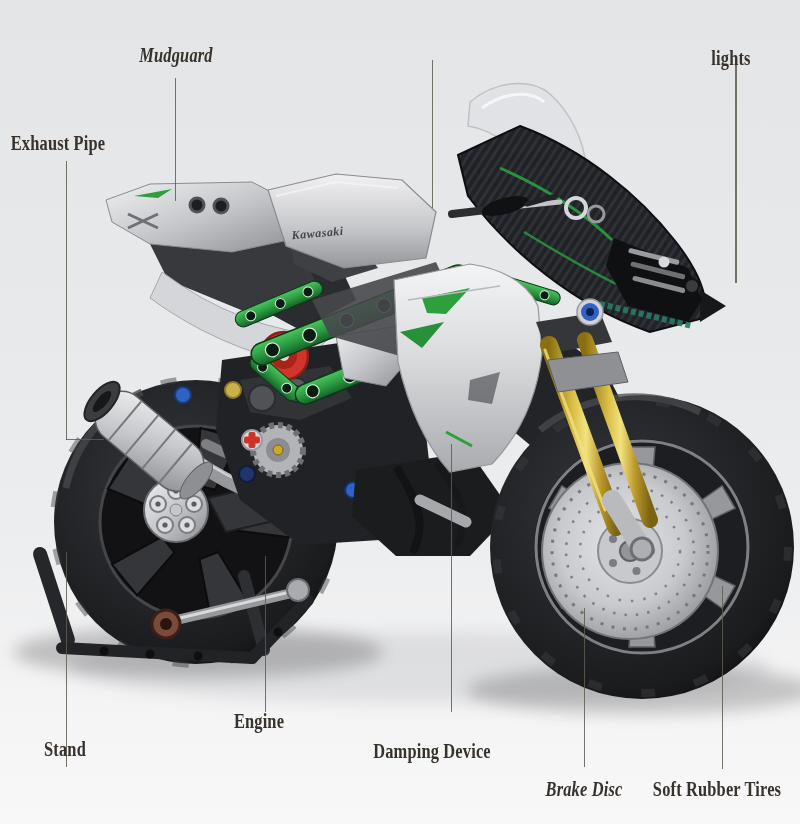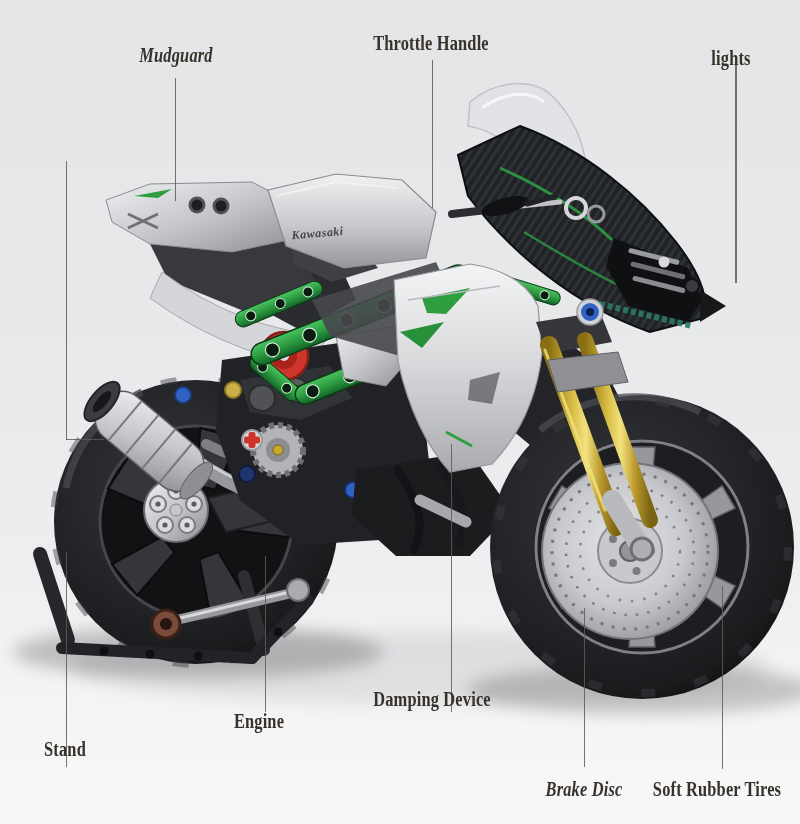--- a/index.html
+++ b/index.html
@@ -340,20 +340,20 @@
   <div class="leader" style="left:735px;top:62px;height:221px;"></div>
   <div class="leader" style="left:65.5px;top:161px;height:279px;"></div>
   <div class="leader h" style="left:65.5px;top:438.5px;width:38px;"></div>
   <div class="leader" style="left:264.5px;top:556px;height:156px;"></div>
   <div class="leader" style="left:450.5px;top:444px;height:268px;"></div>
   <div class="leader" style="left:65.5px;top:552px;height:215px;"></div>
   <div class="leader" style="left:583.5px;top:608px;height:159px;"></div>
   <div class="leader" style="left:721.5px;top:586px;height:183px;"></div>
 
   <div class="plabel" style="left:176px;top:55px;font-style:italic;"><span>Mudguard</span></div>
-  <div class="plabel" style="left:431px;top:43px;"><span>Throttle Handle</span></div>
   <div class="plabel" style="left:731px;top:58px;"><span>lights</span></div>
+  <div class="plabel" style="left:58px;top:143px;"><span>Exhaust Pipe</span></div>
   <div class="plabel" style="left:259px;top:721px;"><span>Engine</span></div>
-  <div class="plabel" style="left:432px;top:699px;text-align:right;"><span>Damping Device</span></div>
+  <div class="plabel" style="left:432px;top:751px;text-align:right;"><span>Damping Device</span></div>
   <div class="plabel" style="left:65px;top:749px;"><span>Stand</span></div>
   <div class="plabel" style="left:584px;top:789px;font-style:italic;"><span>Brake Disc</span></div>
   <div class="plabel" style="left:717px;top:789px;"><span>Soft Rubber Tires</span></div>
 </div>
 
 </body></html>

